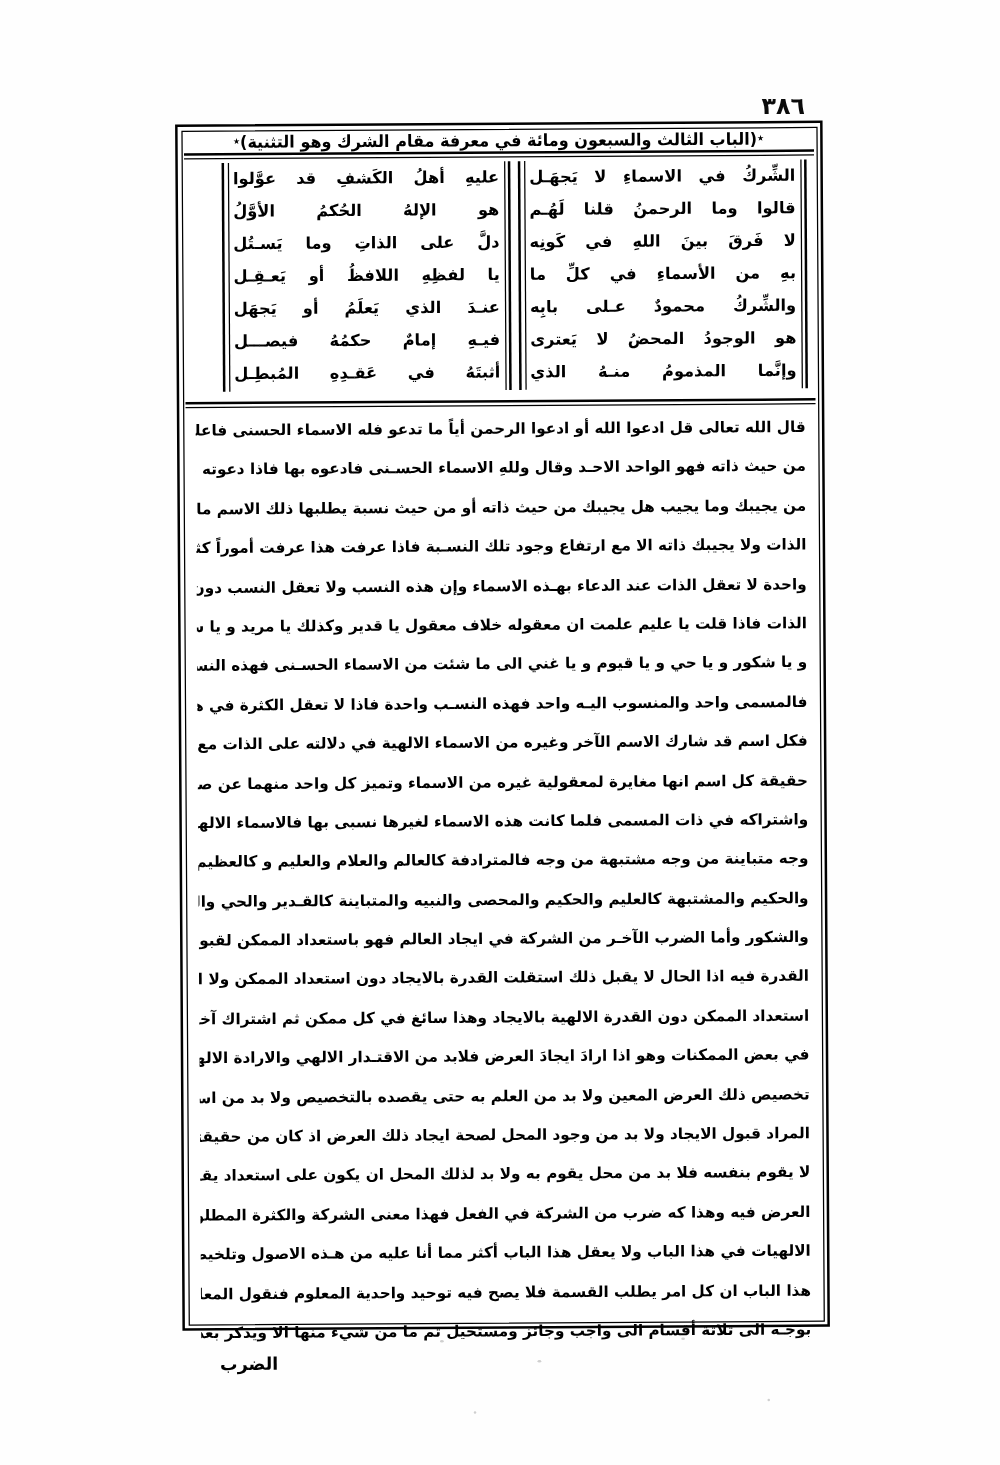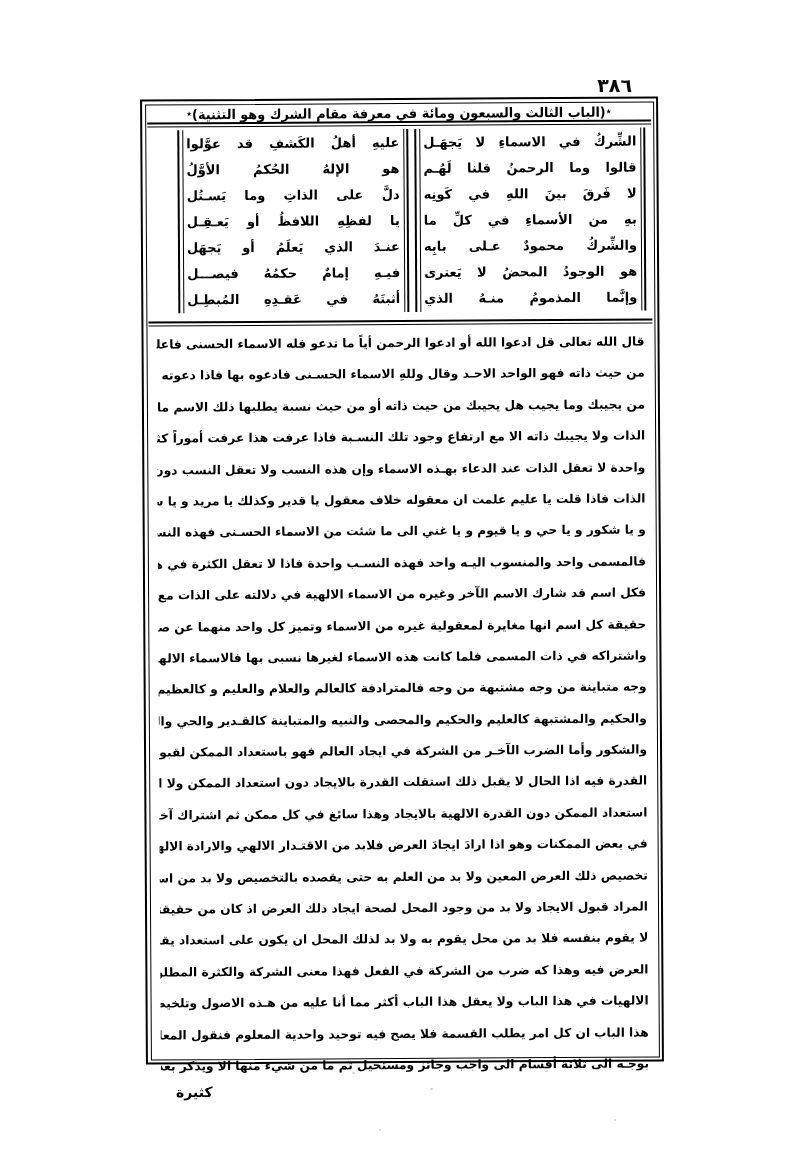--- a/index.html
+++ b/index.html
@@ -21,21 +21,21 @@
   #page-sheet {
     position: absolute;
     inset: 0;
     background: #fefefe;
   }
 
   
   #folio-number {
     position: absolute;
     top: 74px;
-    right: 168px;
+    right: 156px;
     font-size: 19px;
     font-weight: bold;
     letter-spacing: 1px;
     font-family: "DejaVu Sans", sans-serif;
     direction: rtl;
     color: #0a0a0a;
   }
 
   
   #content-frame {
@@ -251,21 +251,21 @@
         <div class="prose-line">لا يقوم بنفسه فلا بد من محل يقوم به ولا بد لذلك المحل ان يكون على استعداد يقبل وجود ذلك</div>
         <div class="prose-line">العرض فيه وهذا كه ضرب من الشركة في الفعل فهذا معنى الشركة والكثرة المطلوبة في</div>
         <div class="prose-line">الالهيات في هذا الباب ولا يعقل هذا الباب أكثر مما أنا عليه من هـذه الاصول وتلخيص</div>
         <div class="prose-line">هذا الباب ان كل امر يطلب القسمة فلا يصح فيه توحيد واحدية المعلوم فنقول المعلومات تنقسم</div>
         <div class="prose-line">بوجـه الى ثلاثة أقسام الى واجب وجائز ومستحيل ثم ما من شيء منها الا ويذكر بعده فاذا من موجود</div>
       </div>
 
     </div>
   </div>
 
-  <div id="catchword">كثيرة</div>
+  <div id="catchword">الضرب</div>
 
   <div class="speckle" style="left:352px; top:1072px; width:3px; height:2px;"></div>
   <div class="speckle" style="left:430px; top:1088px; width:3px; height:2px;"></div>
   <div class="speckle" style="left:545px; top:1070px; width:3px; height:2px;"></div>
   <div class="speckle" style="left:614px; top:1119px; width:2px; height:2px;"></div>
   <div class="speckle" style="left:379px; top:1129px; width:2px; height:2px;"></div>
 
 </div>
 
 </body></html>

